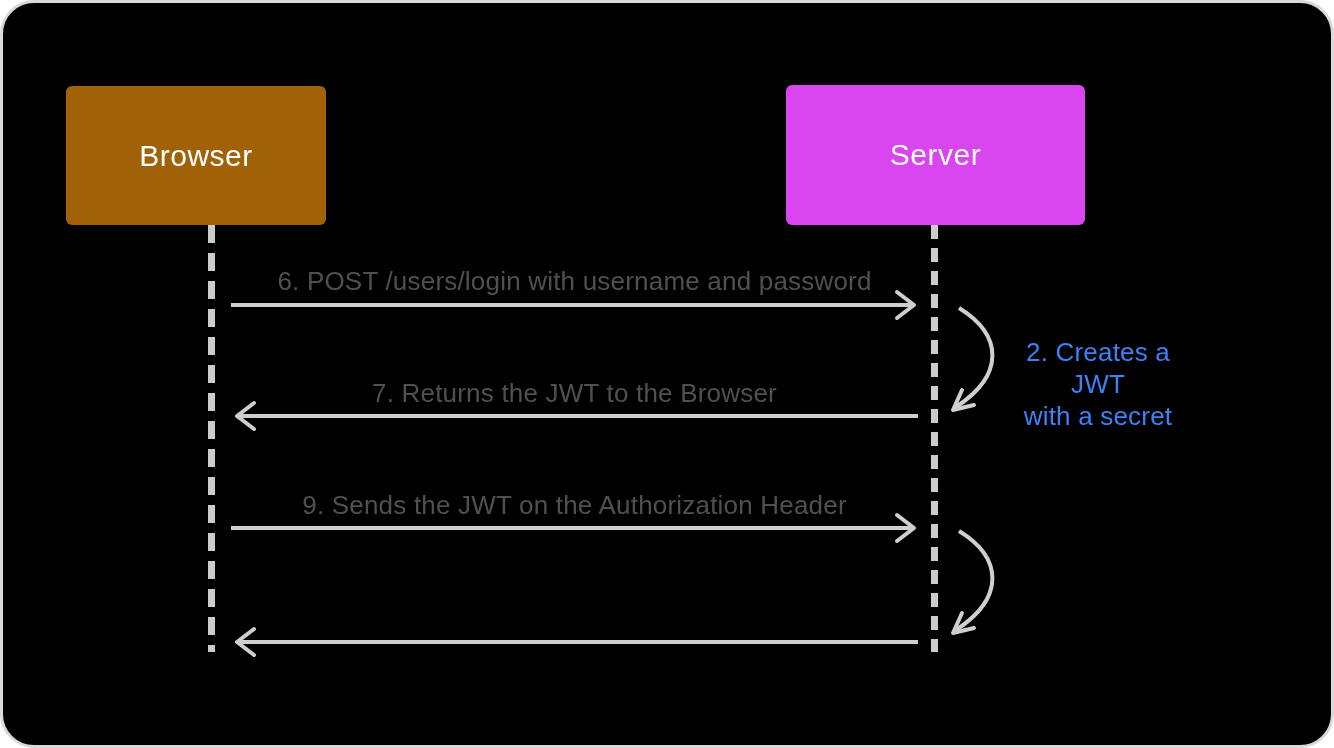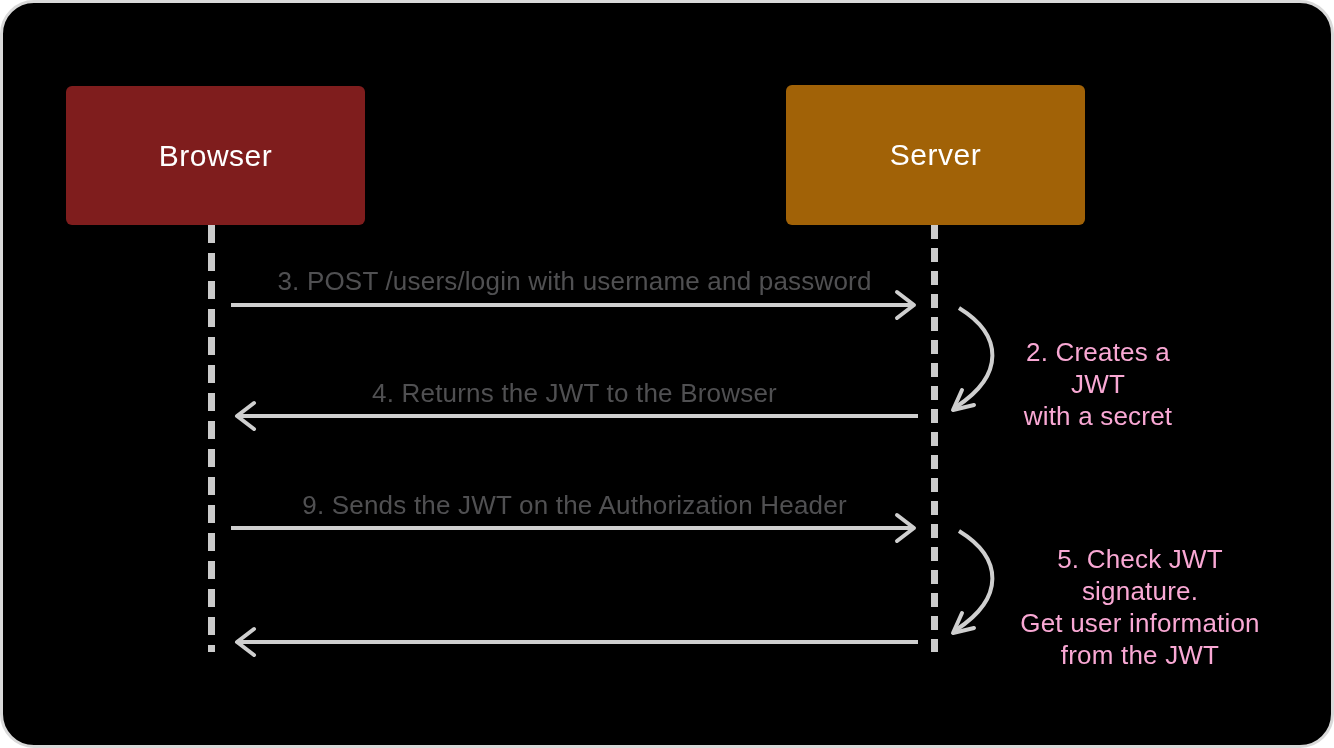--- a/index.html
+++ b/index.html
@@ -23,27 +23,27 @@
     display: flex;
     align-items: center;
     justify-content: center;
     border-radius: 6px;
     color: #ffffff;
     font-size: 30px;
     letter-spacing: 0.5px;
   }
   .actor-browser {
     left: 63px; top: 83px;
-    width: 299px; height: 139px;
-    background: #7f1d1d;
+    width: 260px; height: 139px;
+    background: #a16207;
   }
   .actor-server {
     left: 783px; top: 82px;
     width: 299px; height: 140px;
-    background: #a16207;
+    background: #d946ef;
   }
   .lifeline {
     position: absolute;
     top: 222px;
     height: 427px;
   }
   .lifeline-browser {
     left: 205px;
     width: 7px;
     background: repeating-linear-gradient(to bottom, #cbcbcb 0 18px, transparent 18px 28px);
@@ -69,21 +69,21 @@
     line-height: 32px;
     letter-spacing: 0.2px;
   }
   .msg-1 { top: 262px; }
   .msg-3 { top: 374px; }
   .msg-4 { top: 486px; }
   .msg-6 { top: 599px; }
   .note-label {
     position: absolute;
     text-align: center;
-    color: #f9a8d4;
+    color: #3b82f6;
     font-size: 26px;
     line-height: 32px;
     letter-spacing: 0.2px;
     white-space: pre-line;
   }
   .note-2 { left: 993px; top: 333px; width: 204px; }
   .note-5 { left: 1000px; top: 540px; width: 274px; }
 </style>
 </head>
 <body>
@@ -115,22 +115,19 @@
     <path d="M228 525 H909"></path>
     <path d="M894 512 L911 525 L894 538" stroke-linecap="round" stroke-linejoin="round"></path>
 
     <path d="M956 528 C1000 555 1002 595 953 627"></path>
     <path d="M959 610 L950 630 L971 625" stroke-linecap="round" stroke-linejoin="round"></path>
 
     <path d="M915 639 H236"></path>
     <path d="M251 626 L234 639 L251 652" stroke-linecap="round" stroke-linejoin="round"></path>
   </svg>
 
-  <div class="msg-label msg-1">3. POST /users/login with username and password</div>
+  <div class="msg-label msg-1">6. POST /users/login with username and password</div>
   <div class="note-label note-2">2. Creates a JWT
 with a secret</div>
-  <div class="msg-label msg-3">4. Returns the JWT to the Browser</div>
+  <div class="msg-label msg-3">7. Returns the JWT to the Browser</div>
   <div class="msg-label msg-4">9. Sends the JWT on the Authorization Header</div>
-  <div class="note-label note-5">5. Check JWT signature.
-Get user information
-from the JWT</div>
 
 </div>
 
 </body></html>

